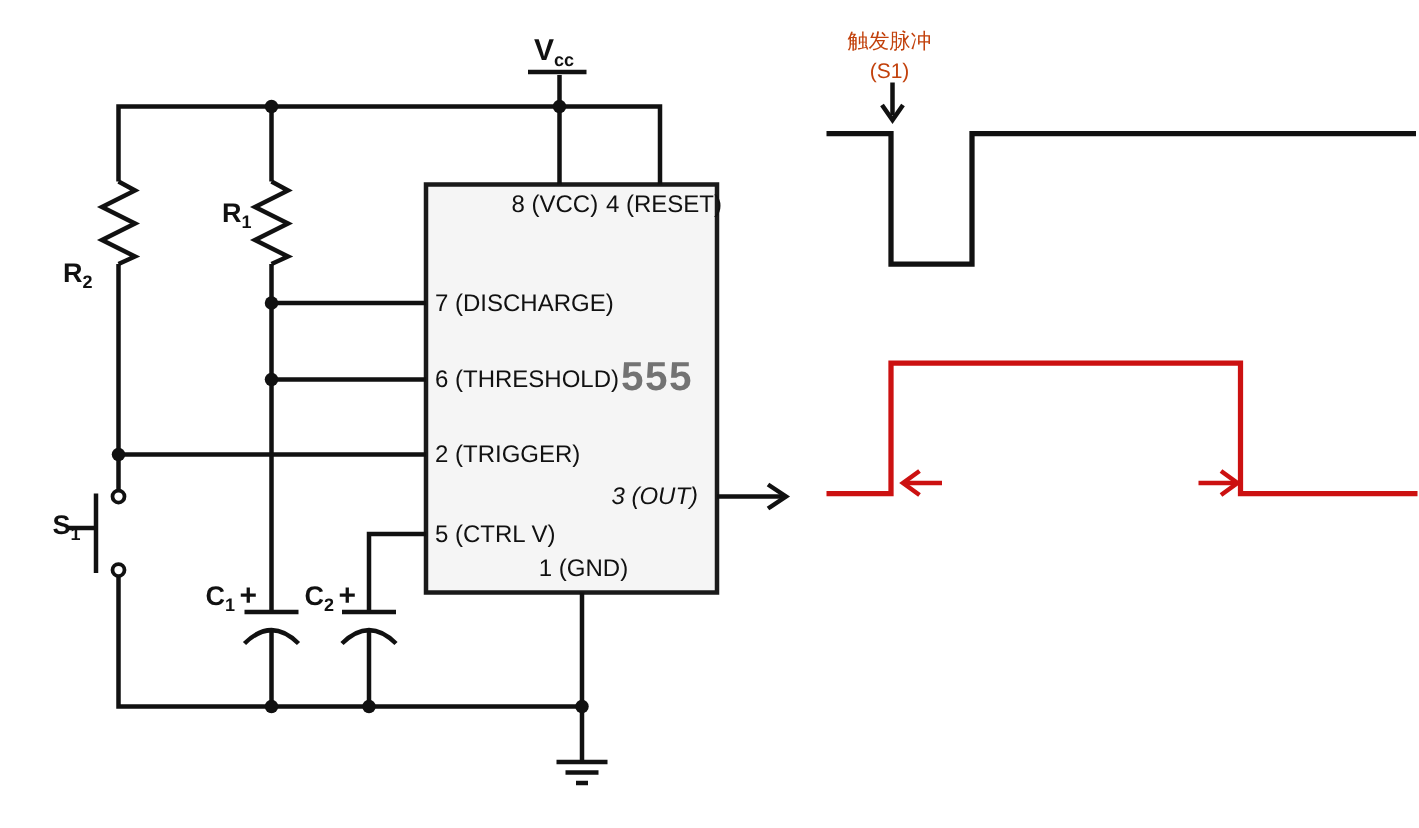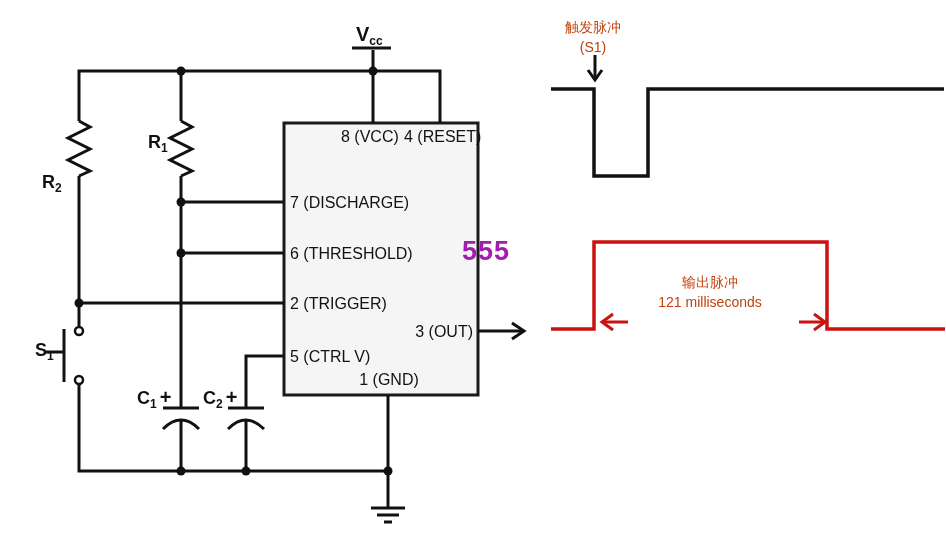--- a/index.html
+++ b/index.html
@@ -8,25 +8,25 @@
     font-family:"Liberation Sans","DejaVu Sans",sans-serif;color:#111111;
   }
   .stage svg{position:absolute;left:0;top:0;}
   .lbl{position:absolute;white-space:nowrap;line-height:1;}
   .comp{font-size:18px;font-weight:700;color:#111;}
   .comp .sub{font-size:12px;font-weight:700;vertical-align:-4px;}
   .comp .plus{font-size:20px;font-weight:700;margin-left:3px;}
   .vcc{font-size:20px;font-weight:700;}
   .vcc .sub{font-size:12px;font-weight:700;vertical-align:-4px;}
   .pin{font-size:16px;color:#111;}
-  .ic-name{font-size:27px;font-weight:700;color:#a21caf;letter-spacing:1px;margin-left:48px;}
+  .ic-name{font-size:27px;font-weight:700;color:#737373;letter-spacing:1px;}
   .wavelabel{font-size:14px;color:#c2410c;text-align:center;line-height:20px;}
   .wavelabel .sub-line{font-size:14px;}
   .ic-box{stroke:#1a1a1a;stroke-width:3;}
-  .ta-r{text-align:right;}
+  .ta-r{text-align:center;font-style:italic;}
   .ta-c{text-align:center;}
 </style>
 </head>
 <body>
 
 <div class="stage">
 
   <svg width="946" height="552" viewBox="0 0 946 552">
 
     <rect class="ic-box" x="284" y="123" width="194" height="272" fill="#f5f5f5"></rect>
@@ -125,18 +125,14 @@
   <div class="lbl pin" style="left:290px;top:349px;">5 (CTRL V)</div>
   <div class="lbl pin ta-c" style="left:344px;top:372px;width:90px;">1 (GND)</div>
 
   <div class="lbl ic-name" style="left:414px;top:238px;">555</div>
 
   <div class="lbl wavelabel" style="left:542px;top:17px;width:102px;">
     <div>触发脉冲</div>
     <div class="sub-line">(S1)</div>
   </div>
 
-  <div class="lbl wavelabel" style="left:610px;top:272px;width:200px;">
-    <div>输出脉冲</div>
-    <div class="sub-line">121 milliseconds</div>
-  </div>
 
 </div>
 
 </body></html>

